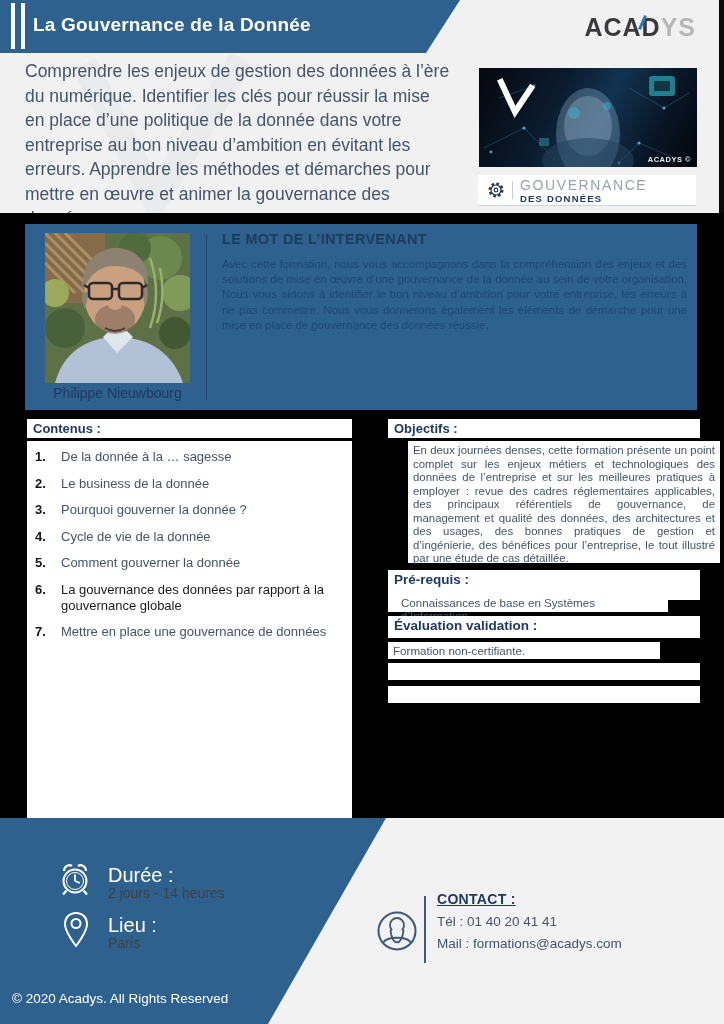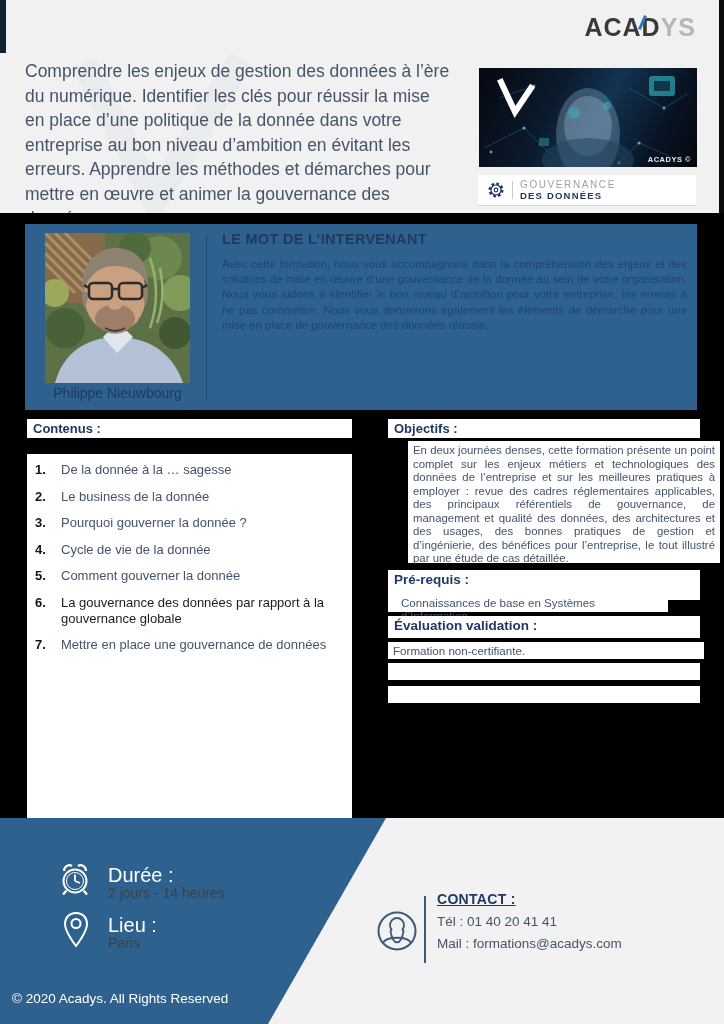--- a/index.html
+++ b/index.html
@@ -25,53 +25,53 @@
 
   
   .hero { position:absolute; left:479px; top:68px; width:218px; height:99px; overflow:hidden;
           background:linear-gradient(115deg,#05080f 0%,#0b1b2e 35%,#123350 55%,#081424 80%,#04070d 100%); }
   .hero svg { position:absolute; left:0; top:0; }
   .hero-brand { position:absolute; right:6px; bottom:3px; color:#e8edf2; font-size:7.5px; letter-spacing:.5px; font-weight:bold; }
   .hero-caption { position:absolute; left:478px; top:175px; width:218px; height:31px; background:#fff;
                   border-bottom:1px solid #cdd6e2; display:flex; align-items:center; }
   .cap-gear { margin-left:8px; }
   .cap-sep { width:1px; height:18px; background:#c4cbd4; margin:0 7px 0 6px; }
-  .cap-l1 { color:#9aa2ac; font-size:10px; letter-spacing:1.6px; }
+  .cap-l1 { color:#9aa2ac; font-size:14px; letter-spacing:1.6px; }
   .cap-l2 { color:#1f3864; font-size:9.5px; font-weight:bold; letter-spacing:1.2px; }
 
   
   .black-band { position:absolute; left:0; top:213px; width:724px; height:605px; background:#000; }
 
   
   .panel { position:absolute; left:25px; top:224px; width:672px; height:186px; background:#2f618e; }
   .portrait { position:absolute; left:20px; top:9px; width:145px; height:150px; }
   .portrait-name { position:absolute; left:0; top:161px; width:185px; text-align:center; color:#1f3864; font-size:14px; }
   .panel-divider { position:absolute; left:181px; top:10px; width:1px; height:166px; background:rgba(0,0,0,.22); }
   .panel-h { position:absolute; left:197px; top:7px; color:#1e3a5f; font-size:14.5px; font-weight:bold; letter-spacing:.3px; }
   .panel-msg { position:absolute; left:197px; top:33px; width:465px; color:#1c4672; font-size:11.4px; line-height:15.2px;
                text-align:justify; }
 
   
   .hbox { position:absolute; background:#fff; color:#1f3864; font-weight:bold; font-size:13px; padding:2px 6px; }
   .tbox { position:absolute; background:#fff; color:#44546a; }
   .hbox-contenus { left:27px; top:419px; width:325px; height:19px; }
-  .box-contenus  { left:27px; top:454px; width:325px; height:424px; padding:8px 8px 0 6px; }
+  .box-contenus  { left:27px; top:441px; width:325px; height:424px; padding:8px 8px 0 6px; }
   .contents-list { list-style:none; counter-reset:it; }
   .contents-list li { position:relative; padding-left:28px; margin-bottom:10.5px; font-size:13px; line-height:16px; color:#44546a; }
   .contents-list li::before { counter-increment:it; content:counter(it) "."; position:absolute; left:2px; top:0;
                               font-weight:bold; color:#141414; }
   .contents-list li.dark { color:#1c1c1c; }
 
   .hbox-objectifs  { left:388px; top:419px; width:312px; height:19px; }
   .box-objectifs   { left:408px; top:441px; width:312px; height:122px; font-size:11.4px; line-height:13.5px;
                      text-align:justify; padding:3px 5px; }
   .hbox-prerequis  { left:388px; top:570px; width:312px; height:30px; font-size:13.5px; }
   .box-prerequis   { left:388px; top:594px; width:280px; height:18px; font-size:11.6px; padding:2px 13px; }
   .hbox-evaluation { left:388px; top:616px; width:312px; height:22px; font-size:13.5px; }
-  .box-evaluation  { left:388px; top:642px; width:316px; height:17px; font-size:11.6px; padding:2px 5px; }
+  .box-evaluation  { left:388px; top:642px; width:272px; height:17px; font-size:11.6px; padding:2px 5px; }
   .bar-empty1 { left:388px; top:663px; width:312px; height:17px; }
   .bar-empty2 { left:388px; top:686px; width:312px; height:17px; }
 
   
   .footer-bg { position:absolute; left:0; top:818px; width:724px; height:206px; background:#f2f2f3; }
   .footer-blue { position:absolute; left:0; top:818px; width:724px; height:206px; background:#2f618e;
                  clip-path:polygon(0 0,386px 0,268px 206px,0 206px); }
   .f-icon { position:absolute; }
   .f-label { position:absolute; color:#fff; font-size:20px; font-weight:normal; }
   .f-value { position:absolute; color:#404040; font-size:14px; }
@@ -81,20 +81,25 @@
   .contact-label { position:absolute; left:437px; top:891px; color:#1f3864; font-size:14px; font-weight:bold;
                    text-decoration:underline; letter-spacing:.3px; }
   .contact-line { position:absolute; left:437px; color:#44546a; font-size:13.5px; }
 </style>
 </head>
 <body>
 
 <div class="page">
 
   <div class="hdr-edge-left"></div>
+  <div class="hdr-band">
+    <div class="hdr-stripe s1"></div>
+    <div class="hdr-stripe s2"></div>
+    <div class="hdr-title">La Gouvernance de la Donnée</div>
+  </div>
   <div class="logo">
     <span class="p1">ACAD</span><span class="p2">YS</span>
     <div class="logo-slash"></div>
   </div>
   <div class="edge-right-line"></div>
 
   <svg class="intro-wm" width="200" height="160" viewBox="0 0 200 160">
     <polyline points="30,20 95,145 175,15" fill="none" stroke="#e6e7ea" stroke-width="26" stroke-linecap="square"></polyline>
   </svg>
 

